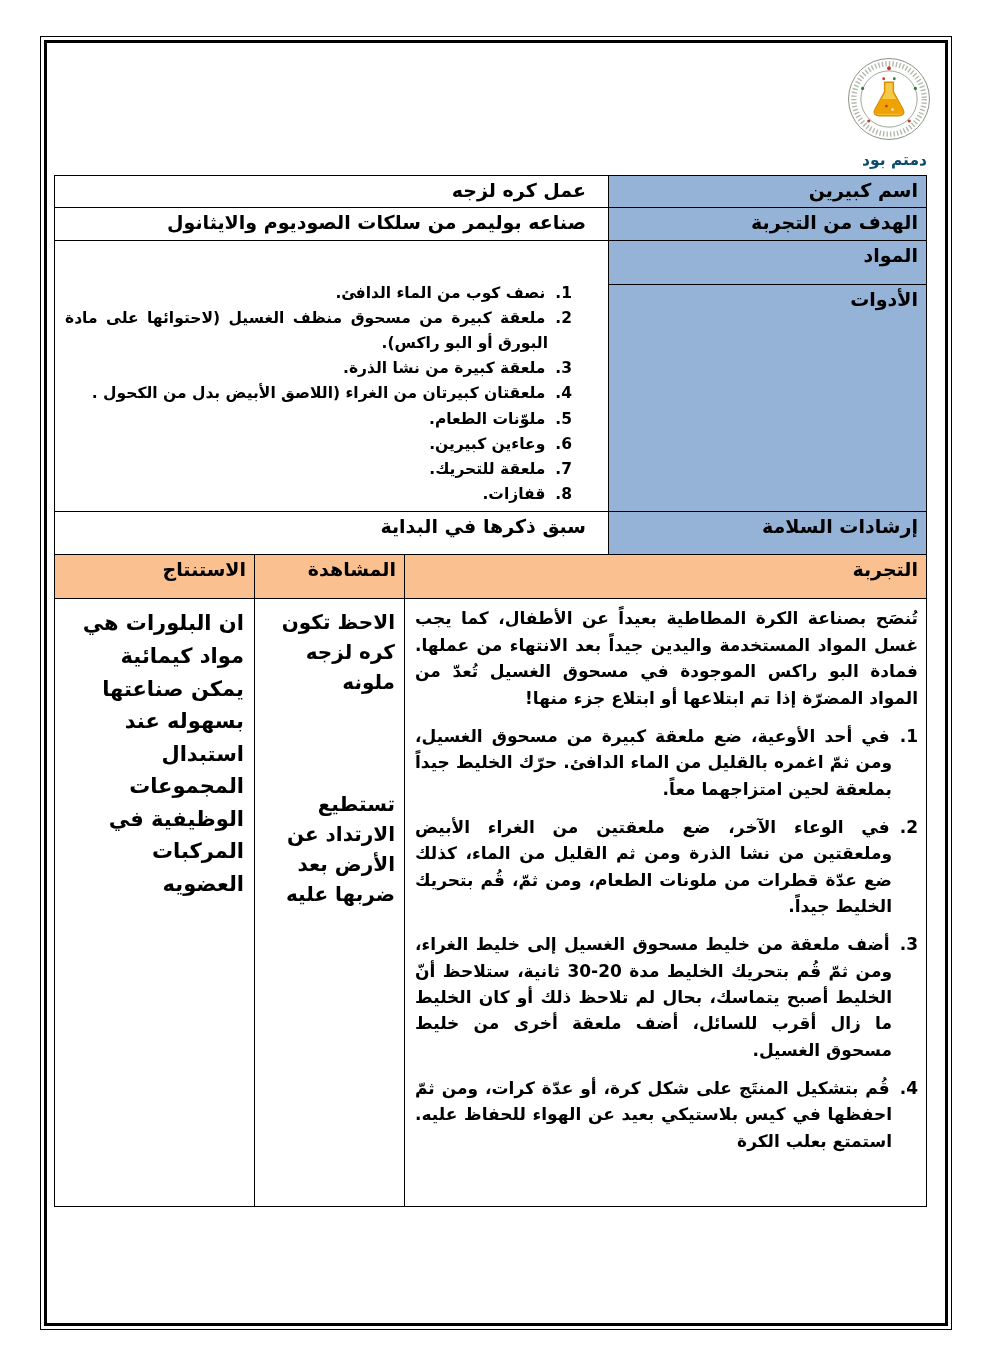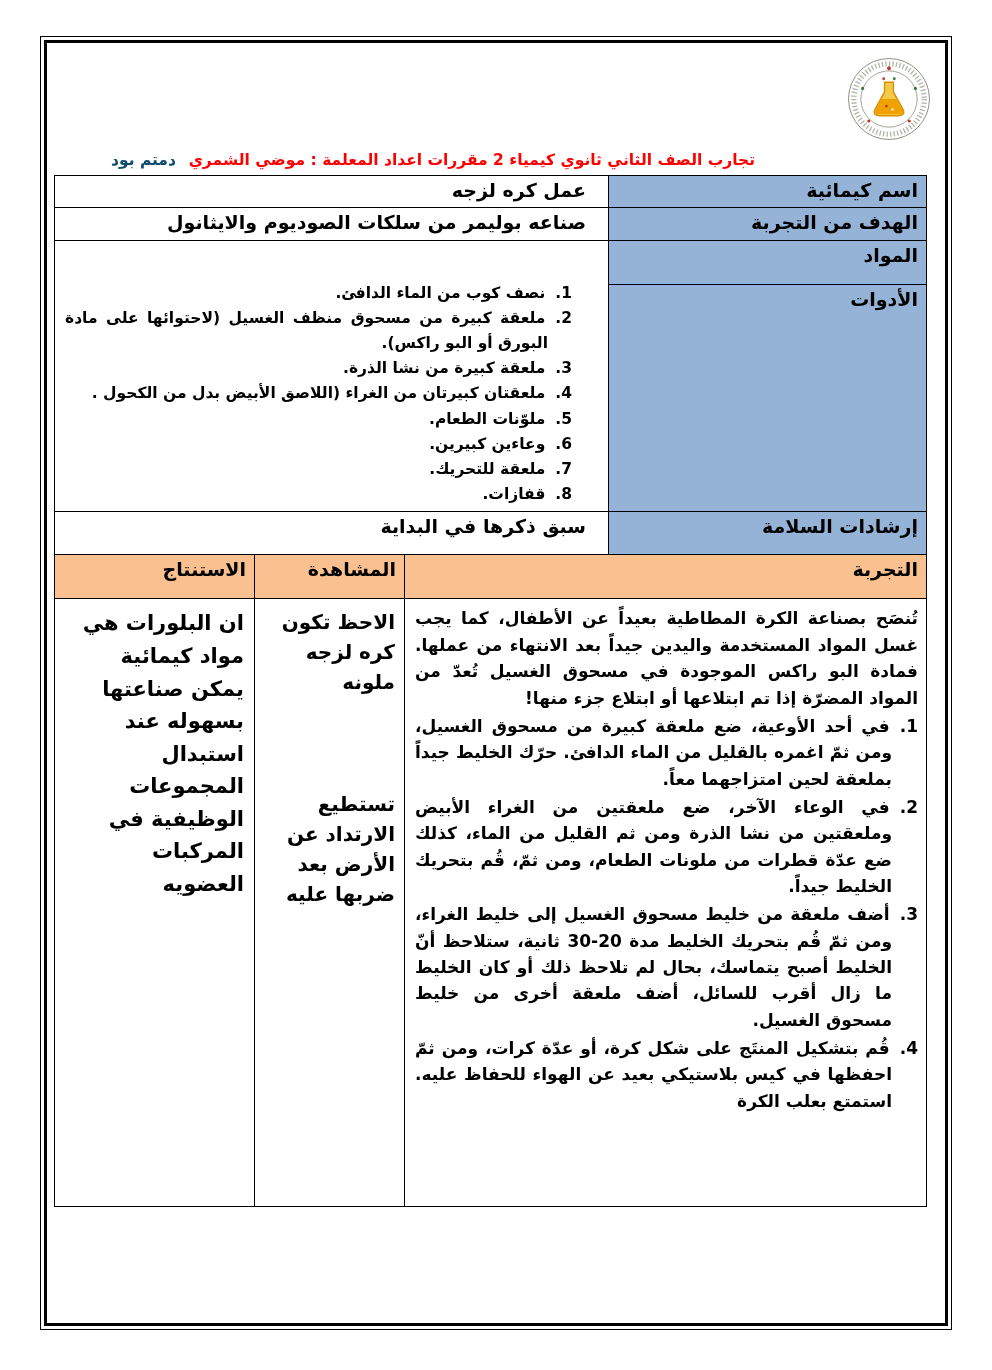--- a/index.html
+++ b/index.html
@@ -53,21 +53,21 @@
 
   
   .orange {
     background:#FAC090;
     font-weight:bold; font-size:19px;
     padding:3px 8px;
   }
   .exp-cell { padding:6px 8px 6px 10px; font-weight:bold; font-size:17px; line-height:1.55; text-align:justify; }
   .exp-intro { text-align:justify; }
   .steps { margin-top:2px; }
-  .step { padding-right:26px; text-indent:-26px; text-align:justify; margin-top:2px; }
+  .step { padding-right:26px; text-indent:-26px; text-align:justify; margin-top:12px; }
 
   .obs-cell { padding:8px 9px; font-weight:bold; font-size:20px; line-height:1.5; text-align:right; }
   .obs-second { margin-top:92px; }
 
   .con-cell { padding:8px 10px; font-weight:bold; font-size:21px; line-height:1.55; text-align:right; }
 </style>
 </head>
 <body>
 
 <div class="page">
@@ -89,32 +89,31 @@
             <circle cx="56" cy="27" r="1.6" fill="#2e7d32"></circle>
             <path d="M45 31 h10 v11 l11 20 c2.2 4 0.2 7 -4.8 7 h-22.4 c-5 0 -7 -3 -4.8 -7 l11 -20 z" fill="#f7c948" stroke="#d98e04" stroke-width="1.6"></path>
             <path d="M41.5 50 l-6.8 12.5 c-1.6 3 -0.2 4.8 3.6 4.8 h23.4 c3.8 0 5.2 -1.8 3.6 -4.8 L58.5 50 z" fill="#f0a202"></path>
             <circle cx="47" cy="58" r="1.6" fill="#c0392b"></circle>
             <circle cx="54" cy="62" r="1.4" fill="#ffffff" opacity="0.85"></circle>
           </svg>
         </div>
       </div>
 
       <div class="header-line">
-        <span class="doc-title">تجارب الصف الثاني ثانوي كيمياء 2 مقررات اعداد المعلمة : موضي الشمري</span>
         <span class="farewell">دمتم بود</span>
       </div>
 
       <table class="tbl info-tbl">
         <colgroup>
             <col style="width:318px">
             <col style="width:554px">
           </colgroup>
         <tbody>
           <tr>
-            <td class="blue h32">اسم كيمائية</td>
+            <td class="blue h32">اسم كبيرين</td>
             <td class="val h32">عمل كره لزجه</td>
           </tr>
           <tr>
             <td class="blue h33">الهدف من التجربة</td>
             <td class="val h33">صناعه بوليمر من سلكات الصوديوم والايثانول</td>
           </tr>
           <tr>
             <td class="blue h31">المواد</td>
             <td class="list-cell" rowspan="2">
               <div class="mat-list">

